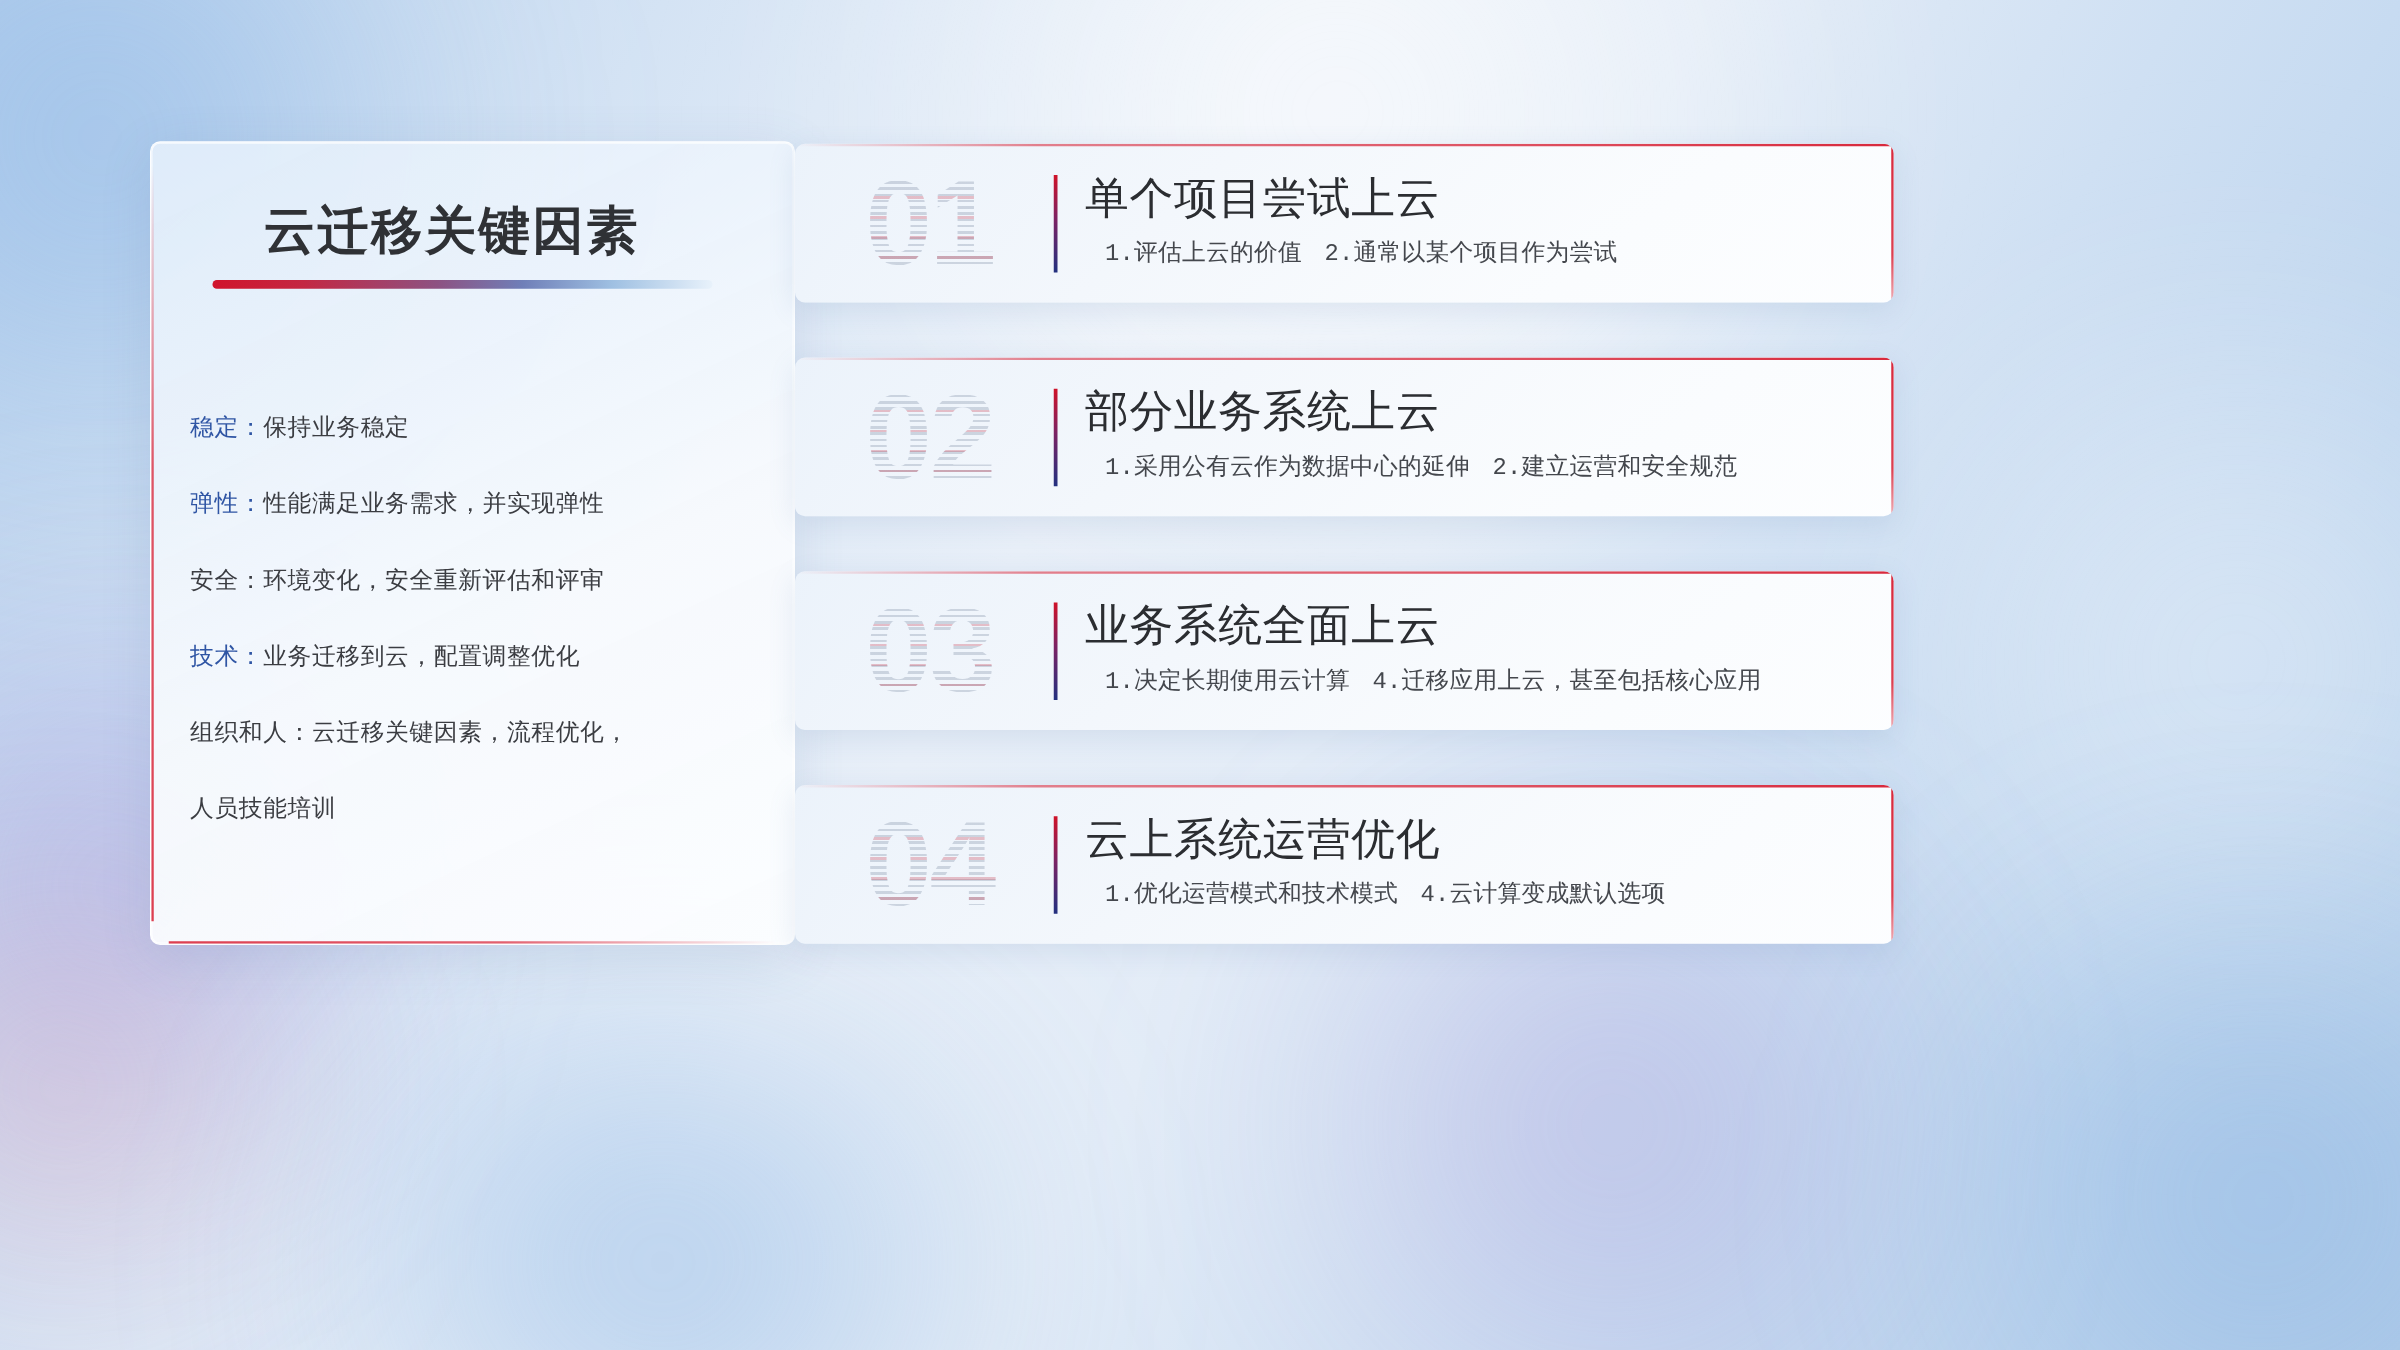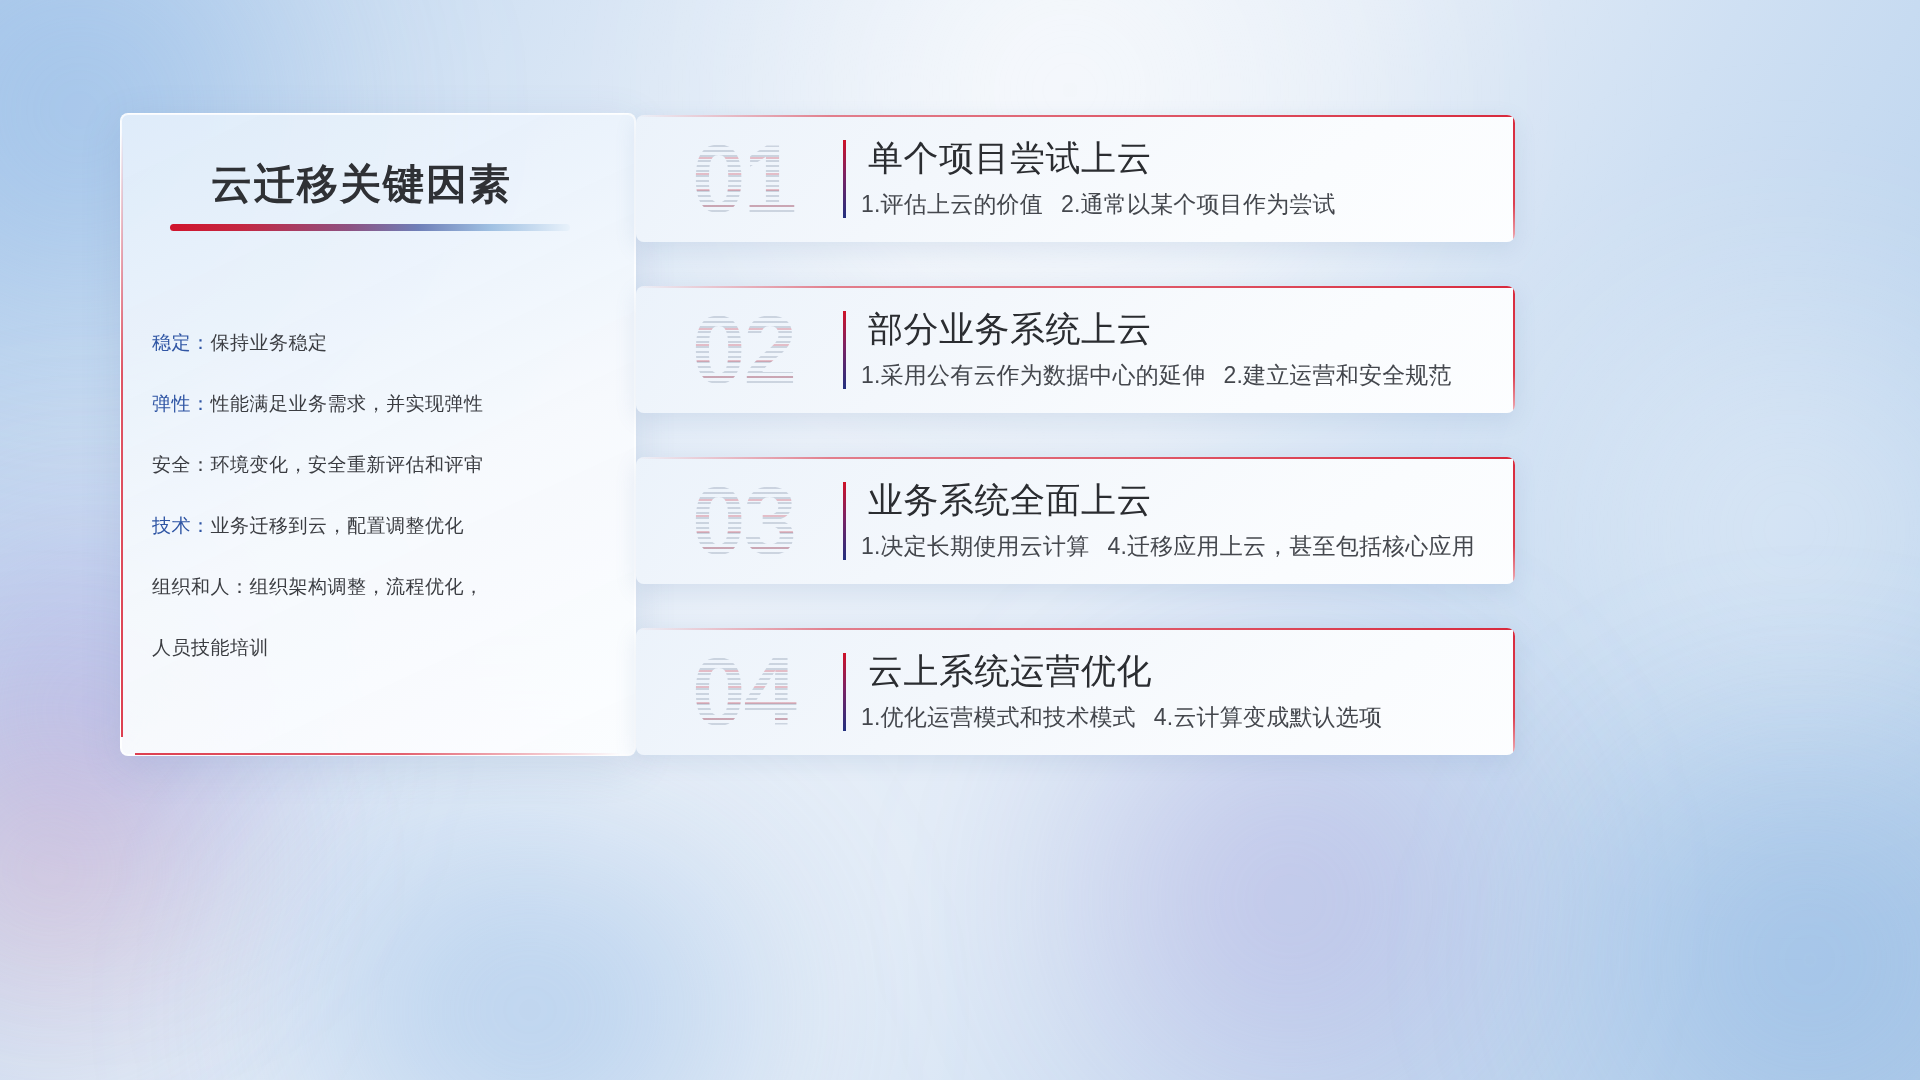--- a/index.html
+++ b/index.html
@@ -250,26 +250,27 @@
     top: 20px;
     font-size: 35px;
     font-weight: normal;
     color: #2b2d31;
     letter-spacing: 0.5px;
     white-space: nowrap;
     text-align: right;
   }
   .card-desc {
     position: absolute;
-    left: 225px;
+    left: 248px;
     top: 74px;
-    font-size: 23px;
+    font-size: 19px;
     color: #44474d;
     letter-spacing: 0.2px;
     white-space: nowrap;
+    font-family: Liberation Mono, monospace;
   }
   .card-desc .gap { display: inline-block; width: 18px; }
 </style>
 </head>
 <body>
 
 <div id="stage">
 
   <div class="bg-layer bg-base"></div>
   <div class="bg-blob blob-blue-topleft"></div>
@@ -282,21 +283,21 @@
   <div class="bg-blob blob-blue-right-bottom"></div>
 
   <div id="left-panel">
     <div id="panel-title">云迁移关键因素</div>
     <div id="title-underline"></div>
     <div id="panel-list">
         <div class="panel-line"><span class="key">稳定：</span><span>保持业务稳定</span></div>
         <div class="panel-line"><span class="key">弹性：</span><span>性能满足业务需求，并实现弹性</span></div>
         <div class="panel-line"><span class="key neutral">安全：</span><span>环境变化，安全重新评估和评审</span></div>
         <div class="panel-line"><span class="key">技术：</span><span>业务迁移到云，配置调整优化</span></div>
-        <div class="panel-line"><span class="key neutral">组织和人：</span><span>组织架构调整，流程优化，</span></div>
+        <div class="panel-line"><span class="key neutral">组织和人：</span><span>云迁移关键因素，流程优化，</span></div>
         <div class="panel-line"><span>人员技能培训</span></div>
       </div>
   </div>
 
   <div class="card" id="card-0">
     <div class="card-number">01</div>
     <div class="card-number-tint">01</div>
     <div class="card-divider"></div>
     <div class="card-heading">单个项目尝试上云</div>
     <div class="card-desc">

